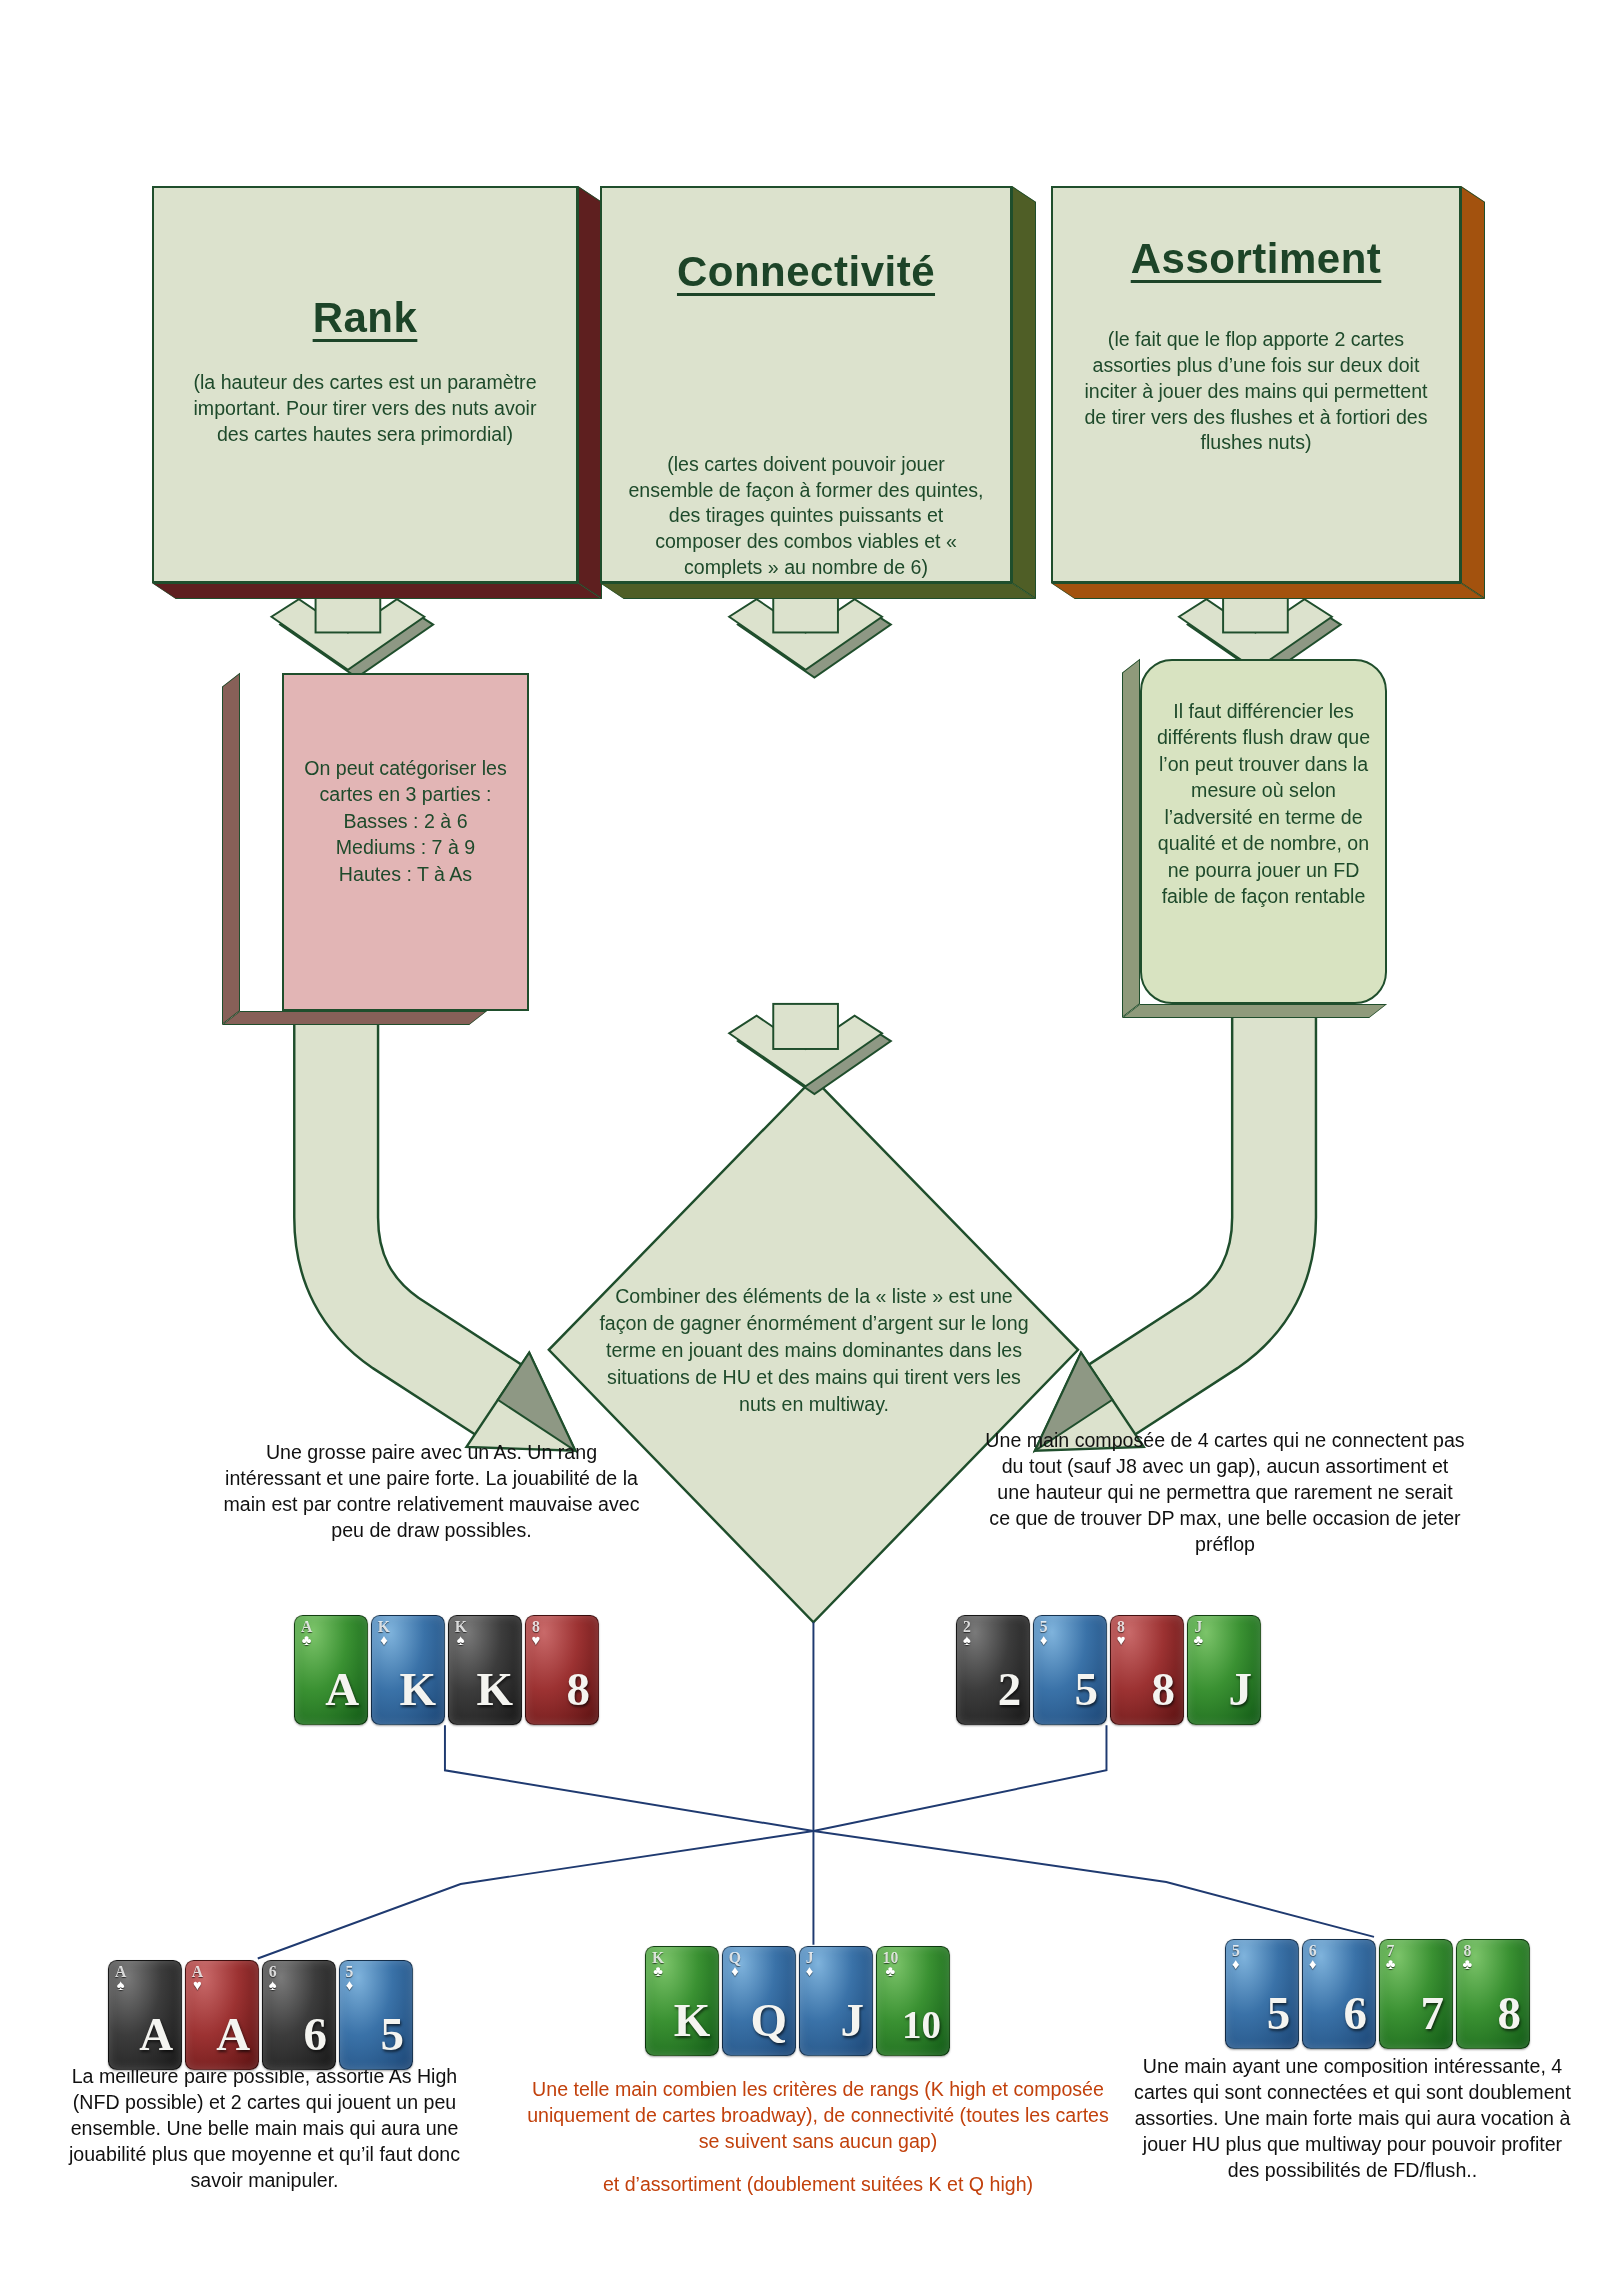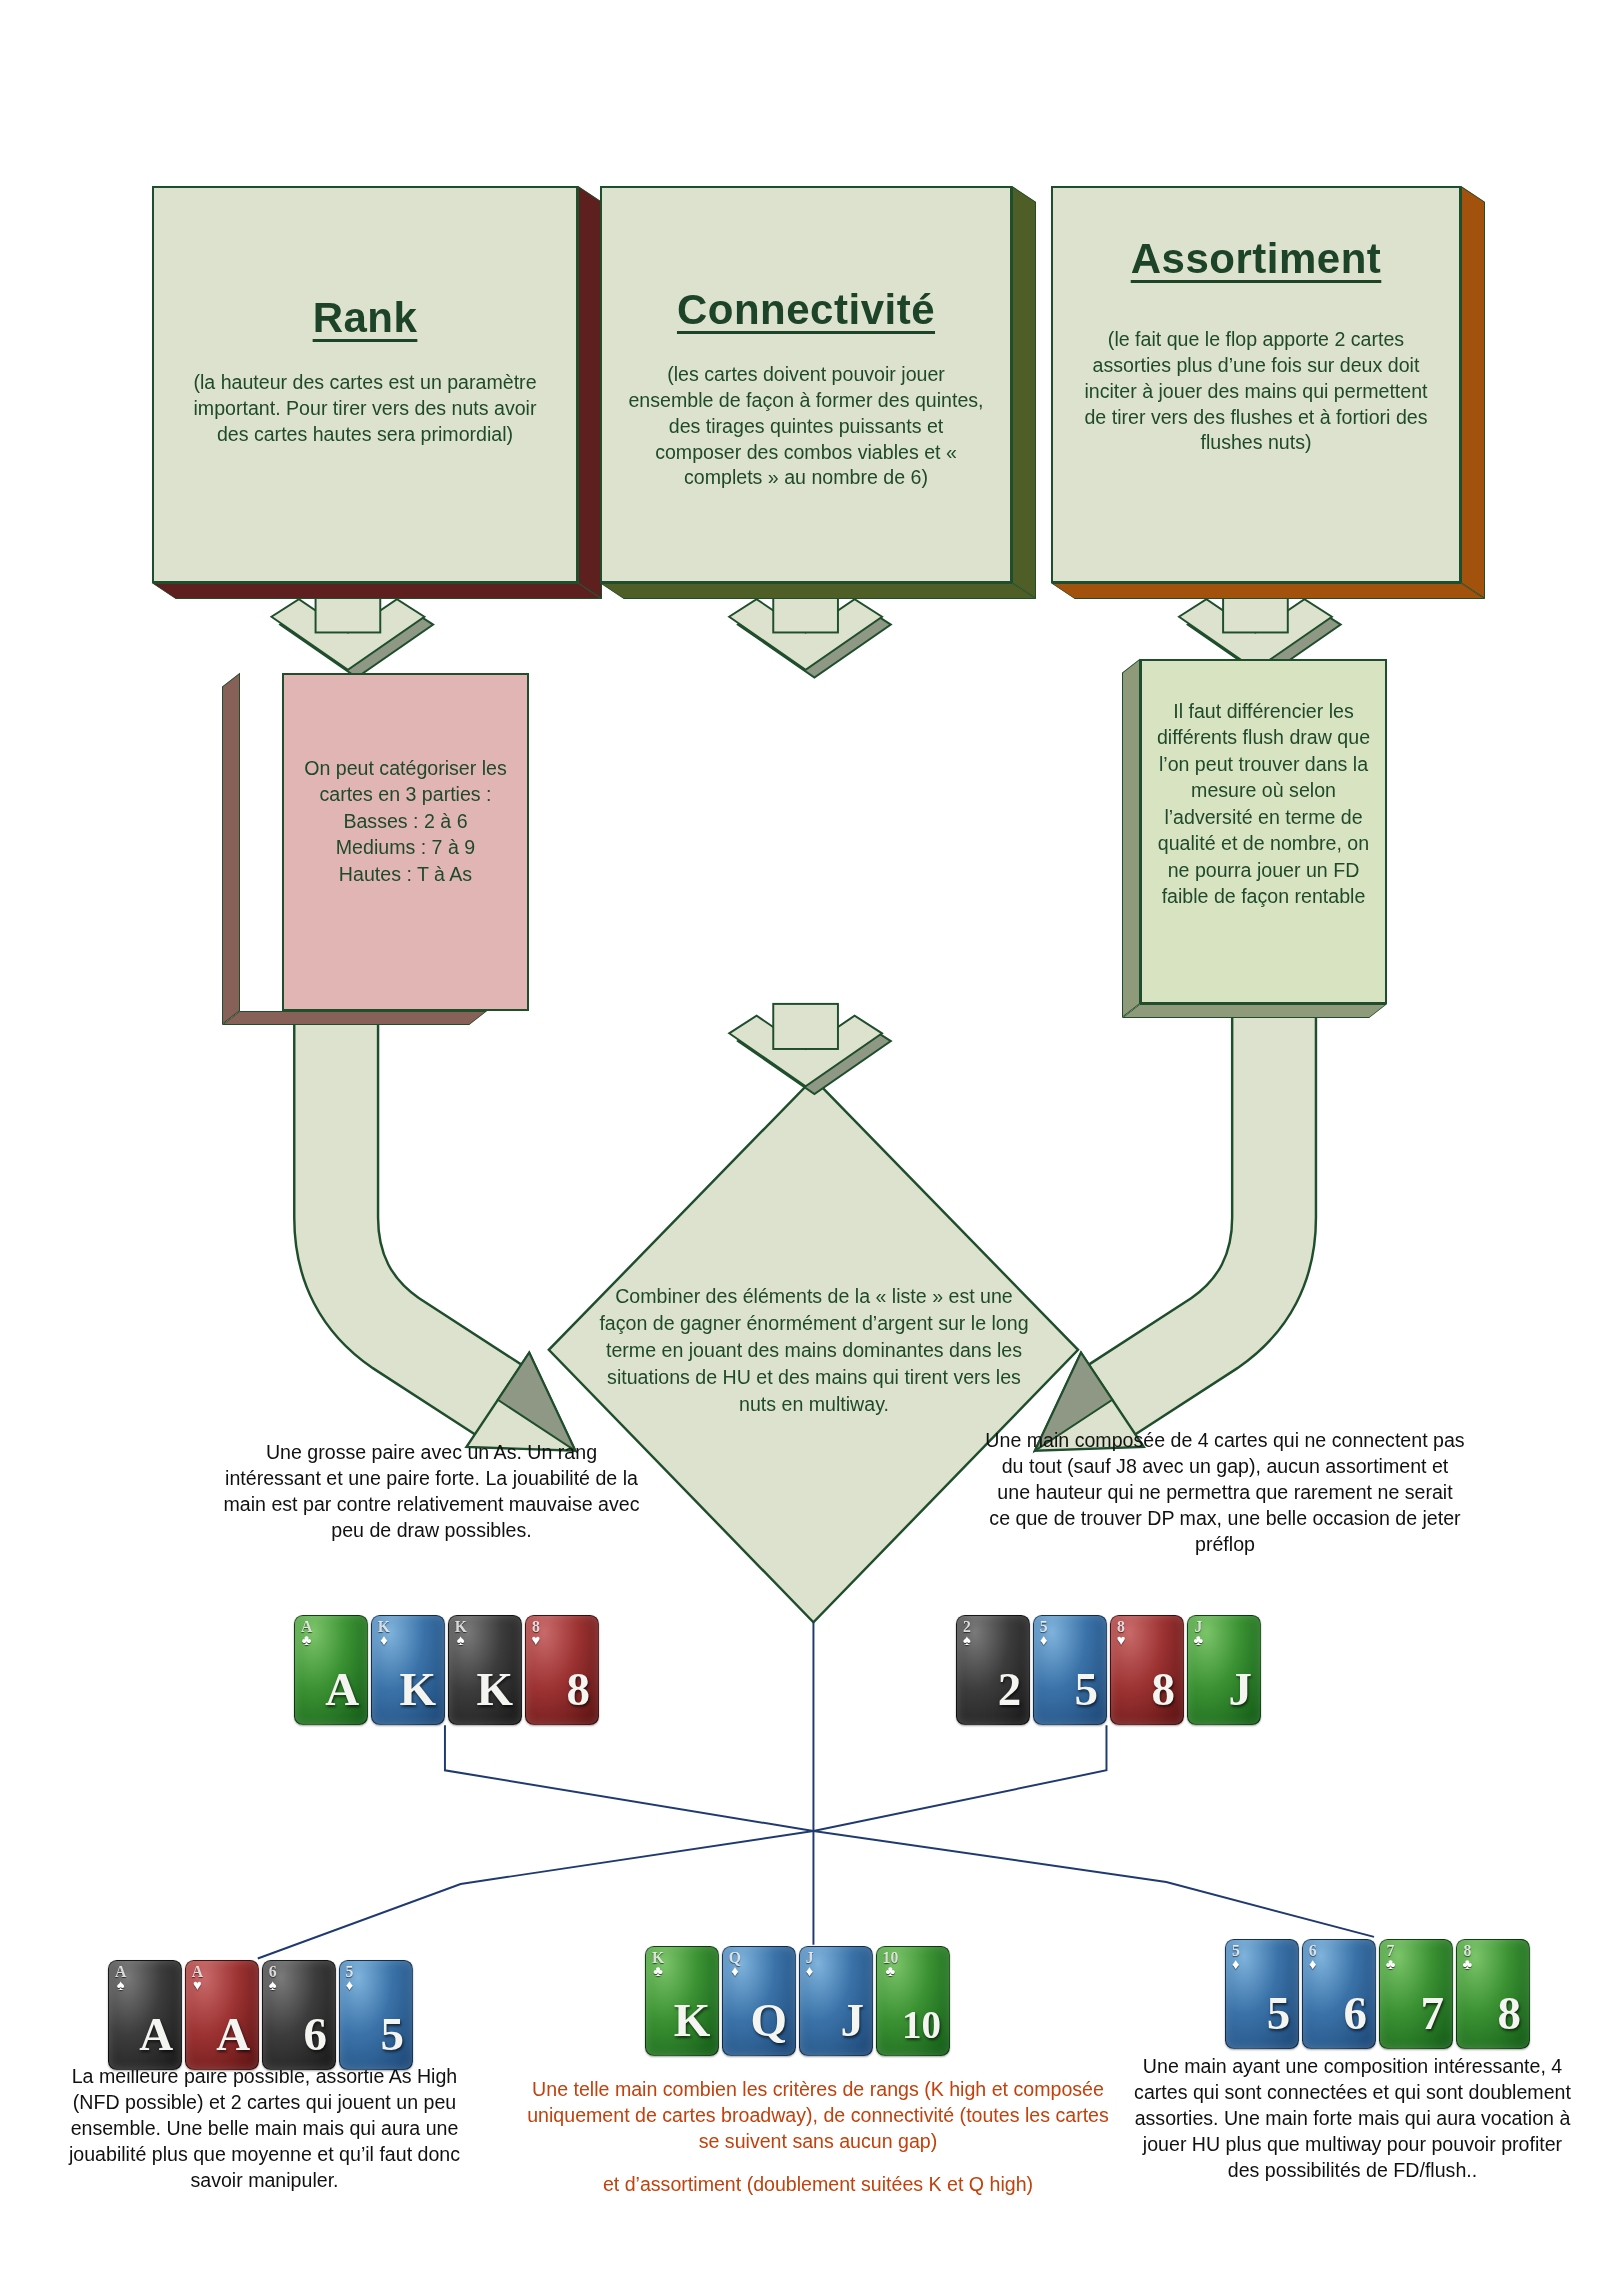--- a/index.html
+++ b/index.html
@@ -118,21 +118,21 @@
     <div class="side-b"></div>
     <div class="face" style="padding-top:106px;">
       <div class="box-title">Rank</div>
       <div class="box-body">(la hauteur des cartes est un paramètre important. Pour tirer vers des nuts avoir des cartes hautes sera primordial)</div>
     </div>
   </div>
 
   <div class="box3d conn" style="left:600px;top:186px;width:412px;height:397px;">
     <div class="side-r"></div>
     <div class="side-b"></div>
-    <div class="face" style="padding-top:98px;">
+    <div class="face" style="padding-top:60px;justify-content:space-between;">
       <div class="box-title">Connectivité</div>
       <div class="box-body">(les cartes doivent pouvoir jouer ensemble de façon à former des quintes, des tirages quintes puissants et composer des combos viables et « complets » au nombre de 6)</div>
     </div>
   </div>
 
   <div class="box3d assort" style="left:1051px;top:186px;width:410px;height:397px;">
     <div class="side-r"></div>
     <div class="side-b"></div>
     <div class="face" style="padding-top:47px;gap:16px;">
       <div class="box-title">Assortiment</div>
@@ -148,21 +148,21 @@
 Basses : 2 à 6
 Mediums : 7 à 9
 Hautes : T à As</div>
     </div>
   </div>
 
 
   <div class="catbox greenbox" style="left:1140px;top:659px;width:247px;height:345px;">
     <div class="side-l"></div>
     <div class="side-b2"></div>
-    <div class="cat-face" style="padding-top:37px;">
+    <div class="cat-face" style="padding-top:37px;border-radius:32px;">
       <div class="cat-text">Il faut différencier les différents flush draw que l’on peut trouver dans la mesure où selon l’adversité en terme de qualité et de nombre, on ne pourra jouer un FD faible de façon rentable</div>
     </div>
   </div>
 
   <div class="diamond-text" style="left:814px;top:1351px;">Combiner des éléments de la « liste » est une façon de gagner énormément d’argent sur le long terme en jouant des mains dominantes dans les situations de HU et des mains qui tirent vers les nuts en multiway.</div>
 
   <div class="note" style="left:221px;top:1439px;width:421px;">Une grosse paire avec un As. Un rang intéressant et une paire forte. La jouabilité de la main est par contre relativement mauvaise avec peu de draw possibles.</div>
   <div class="note" style="left:985px;top:1427px;width:480px;">Une main composée de 4 cartes qui ne connectent pas du tout (sauf J8 avec un gap), aucun assortiment et une hauteur qui ne permettra que rarement ne serait ce que de trouver DP max, une belle occasion de jeter préflop</div>
   <div class="note" style="left:49px;top:2063px;width:431px;">La meilleure paire possible, assortie As High (NFD possible) et 2 cartes qui jouent un peu ensemble. Une belle main mais qui aura une jouabilité plus que moyenne et qu’il faut donc savoir manipuler.</div>
   <div class="note green" style="left:519px;top:2076px;width:598px;">Une telle main combien les critères de rangs (K high et composée uniquement de cartes broadway), de connectivité (toutes les cartes se suivent sans aucun gap)</div>

